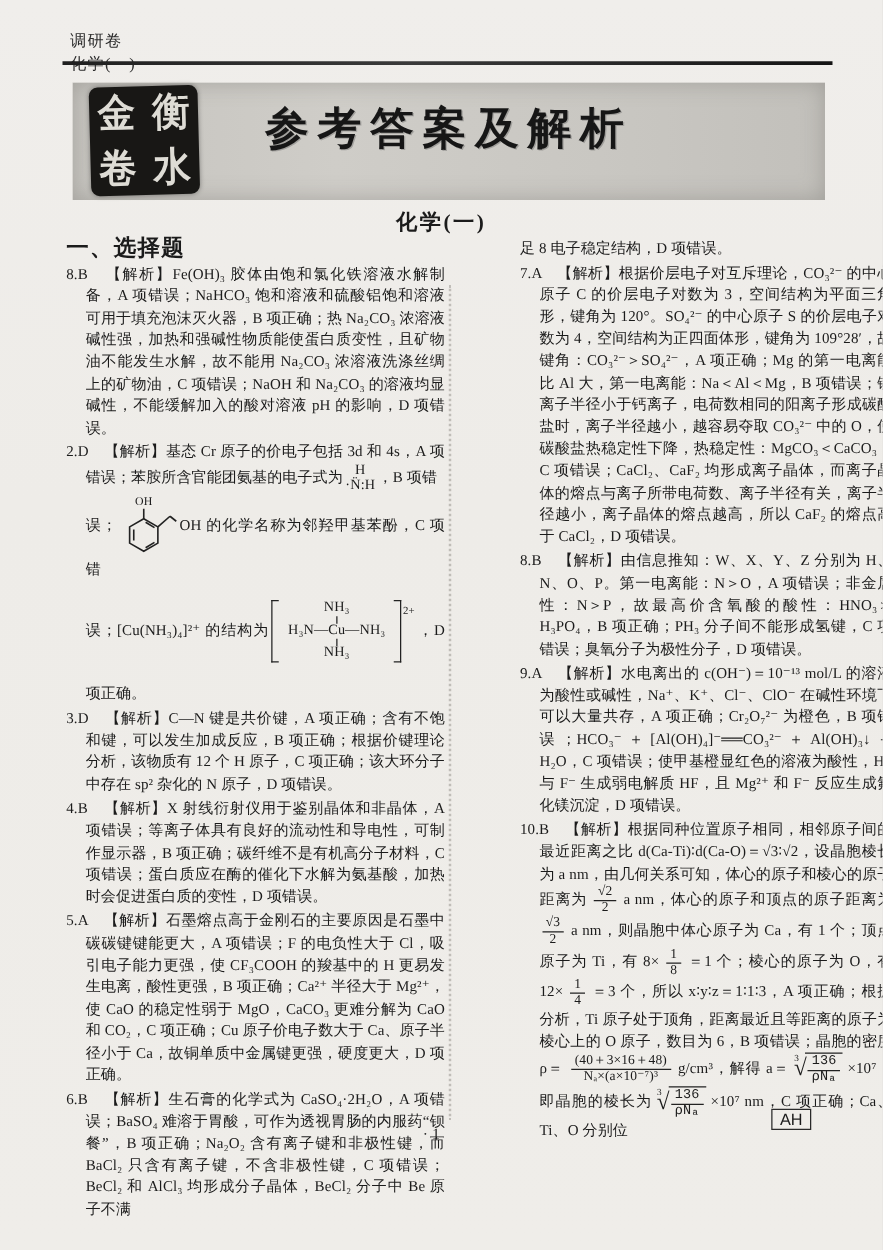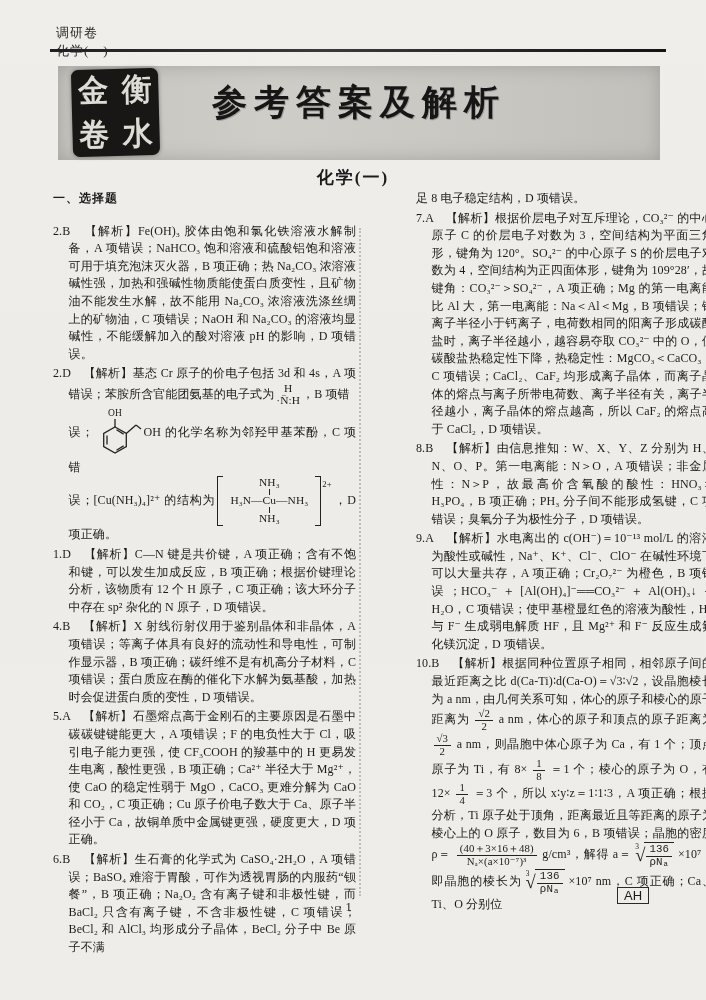--- a/index.html
+++ b/index.html
@@ -59,33 +59,33 @@
   .col{
     position:absolute;font-size:12px;line-height:17.6px;
     text-align:justify;letter-spacing:.1px;
   }
   .col-left{top:190px;left:53px;width:303px;}
   .col-right{top:190px;left:368px;width:298px;margin-left:48px;}
   .col-divider{
     position:absolute;left:359px;top:228px;height:668px;
     border-left:2px dotted #a7a49e;opacity:.65;
   }
-  .sec-title{font-weight:bold;font-size:12px;margin:0 0 15px 0;letter-spacing:1px;}
+  .sec-title{font-weight:bold;font-size:18px;margin:0 0 3px 0;letter-spacing:1px;}
   .ans{margin:0 0 2px 0;padding-left:1.3em;text-indent:-1.3em;}
   .plain{padding-left:0;text-indent:0;}
   
   .eformula{
     display:inline-flex;flex-direction:column;align-items:center;
     vertical-align:middle;line-height:1.05;font-size:.95em;margin:0 2px;
     text-indent:0;
   }
   .benz{vertical-align:middle;margin:0 1px;}
   .complex{
     display:inline-flex;align-items:center;vertical-align:middle;
-    margin:0 2px;text-indent:0;
+    margin:16px 2px;text-indent:0;
   }
   .cbr{align-self:stretch;width:5px;}
   .cbr-l{border-left:1.6px solid #222;border-top:1.6px solid #222;border-bottom:1.6px solid #222;}
   .cbr-r{border-right:1.6px solid #222;border-top:1.6px solid #222;border-bottom:1.6px solid #222;}
   .cbody{display:flex;flex-direction:column;align-items:center;padding:1px 7px;line-height:1.05;font-size:.95em;}
   .vline{width:1px;height:6px;background:#222;}
   .ccharge{font-size:.72em;align-self:flex-start;margin-left:1px;}
   
   .frac{
     display:inline-flex;flex-direction:column;align-items:center;
@@ -126,21 +126,21 @@
     <div class="banner-title">参考答案及解析</div>
   </div>
 
   <div class="subtitle">化学(一)</div>
 
   <div class="col-divider"></div>
 
   <div class="col col-left">
     <p class="sec-title">一、选择题</p>
 
-    <p class="ans">2.B　【解析】Fe(OH)₃ 胶体由饱和氯化铁溶液水解制备，A 项错误；NaHCO₃ 饱和溶液和硫酸铝饱和溶液可用于填充泡沫灭火器，B 项正确；热 Na₂CO₃ 浓溶液碱性强，加热和强碱性物质能使蛋白质变性，且矿物油不能发生水解，故不能用 Na₂CO₃ 浓溶液洗涤丝绸上的矿物油，C 项错误；NaOH 和 Na₂CO₃ 的溶液均显碱性，不能缓解加入的酸对溶液 pH 的影响，D 项错误。</p>
+    <p class="ans">8.B　【解析】Fe(OH)₃ 胶体由饱和氯化铁溶液水解制备，A 项错误；NaHCO₃ 饱和溶液和硫酸铝饱和溶液可用于填充泡沫灭火器，B 项正确；热 Na₂CO₃ 浓溶液碱性强，加热和强碱性物质能使蛋白质变性，且矿物油不能发生水解，故不能用 Na₂CO₃ 浓溶液洗涤丝绸上的矿物油，C 项错误；NaOH 和 Na₂CO₃ 的溶液均显碱性，不能缓解加入的酸对溶液 pH 的影响，D 项错误。</p>
 
     <p class="ans">
       <span>2.D　【解析】基态 Cr 原子的价电子包括 3d 和 4s，A 项错误；苯胺所含官能团氨基的电子式为</span><span class="eformula">
           <span>H</span>
           <span>·N̈:H</span>
         </span><span>，B 项错</span><br>
       <span>误；</span><svg class="benz" width="48" height="52" viewBox="0 0 48 52">
         <g stroke="#222" stroke-width="1.3" fill="none">
           <polygon points="20,20 31.3,26.5 31.3,39.5 20,46 8.7,39.5 8.7,26.5"></polygon>
           <line x1="12" y1="28.6" x2="12" y2="37.4"></line>
@@ -159,21 +159,21 @@
             <span class="vline"></span>
             <span>H₃N—Cu—NH₃</span>
             <span class="vline"></span>
             <span>NH₃</span>
           </span>
           <span class="cbr cbr-r"></span>
           <sup class="ccharge">2+</sup>
         </span><span>，D 项正确。</span>
     </p>
 
-    <p class="ans">1.D　【解析】C—N 键是共价键，A 项正确；含有不饱和键，可以发生加成反应，B 项正确；根据价键理论分析，该物质有 12 个 H 原子，C 项正确；该大环分子中存在 sp² 杂化的 N 原子，D 项错误。</p>
+    <p class="ans">3.D　【解析】C—N 键是共价键，A 项正确；含有不饱和键，可以发生加成反应，B 项正确；根据价键理论分析，该物质有 12 个 H 原子，C 项正确；该大环分子中存在 sp² 杂化的 N 原子，D 项错误。</p>
     <p class="ans">4.B　【解析】X 射线衍射仪用于鉴别晶体和非晶体，A 项错误；等离子体具有良好的流动性和导电性，可制作显示器，B 项正确；碳纤维不是有机高分子材料，C 项错误；蛋白质应在酶的催化下水解为氨基酸，加热时会促进蛋白质的变性，D 项错误。</p>
     <p class="ans">5.A　【解析】石墨熔点高于金刚石的主要原因是石墨中碳碳键键能更大，A 项错误；F 的电负性大于 Cl，吸引电子能力更强，使 CF₃COOH 的羧基中的 H 更易发生电离，酸性更强，B 项正确；Ca²⁺ 半径大于 Mg²⁺，使 CaO 的稳定性弱于 MgO，CaCO₃ 更难分解为 CaO 和 CO₂，C 项正确；Cu 原子价电子数大于 Ca、原子半径小于 Ca，故铜单质中金属键更强，硬度更大，D 项正确。</p>
     <p class="ans">6.B　【解析】生石膏的化学式为 CaSO₄·2H₂O，A 项错误；BaSO₄ 难溶于胃酸，可作为透视胃肠的内服药“钡餐”，B 项正确；Na₂O₂ 含有离子键和非极性键，而 BaCl₂ 只含有离子键，不含非极性键，C 项错误；BeCl₂ 和 AlCl₃ 均形成分子晶体，BeCl₂ 分子中 Be 原子不满</p>
   </div>
 
   <div class="col col-right">
     <p class="ans plain">足 8 电子稳定结构，D 项错误。</p>
     <p class="ans">7.A　【解析】根据价层电子对互斥理论，CO₃²⁻ 的中心原子 C 的价层电子对数为 3，空间结构为平面三角形，键角为 120°。SO₄²⁻ 的中心原子 S 的价层电子对数为 4，空间结构为正四面体形，键角为 109°28′，故键角：CO₃²⁻＞SO₄²⁻，A 项正确；Mg 的第一电离能比 Al 大，第一电离能：Na＜Al＜Mg，B 项错误；镁离子半径小于钙离子，电荷数相同的阳离子形成碳酸盐时，离子半径越小，越容易夺取 CO₃²⁻ 中的 O，使碳酸盐热稳定性下降，热稳定性：MgCO₃＜CaCO₃，C 项错误；CaCl₂、CaF₂ 均形成离子晶体，而离子晶体的熔点与离子所带电荷数、离子半径有关，离子半径越小，离子晶体的熔点越高，所以 CaF₂ 的熔点高于 CaCl₂，D 项错误。</p>
     <p class="ans">8.B　【解析】由信息推知：W、X、Y、Z 分别为 H、N、O、P。第一电离能：N＞O，A 项错误；非金属性：N＞P，故最高价含氧酸的酸性：HNO₃＞H₃PO₄，B 项正确；PH₃ 分子间不能形成氢键，C 项错误；臭氧分子为极性分子，D 项错误。</p>
     <p class="ans">9.A　【解析】水电离出的 c(OH⁻)＝10⁻¹³ mol/L 的溶液为酸性或碱性，Na⁺、K⁺、Cl⁻、ClO⁻ 在碱性环境下可以大量共存，A 项正确；Cr₂O₇²⁻ 为橙色，B 项错误；HCO₃⁻＋[Al(OH)₄]⁻══CO₃²⁻＋Al(OH)₃↓＋H₂O，C 项错误；使甲基橙显红色的溶液为酸性，H⁺ 与 F⁻ 生成弱电解质 HF，且 Mg²⁺ 和 F⁻ 反应生成氟化镁沉淀，D 项错误。</p>

